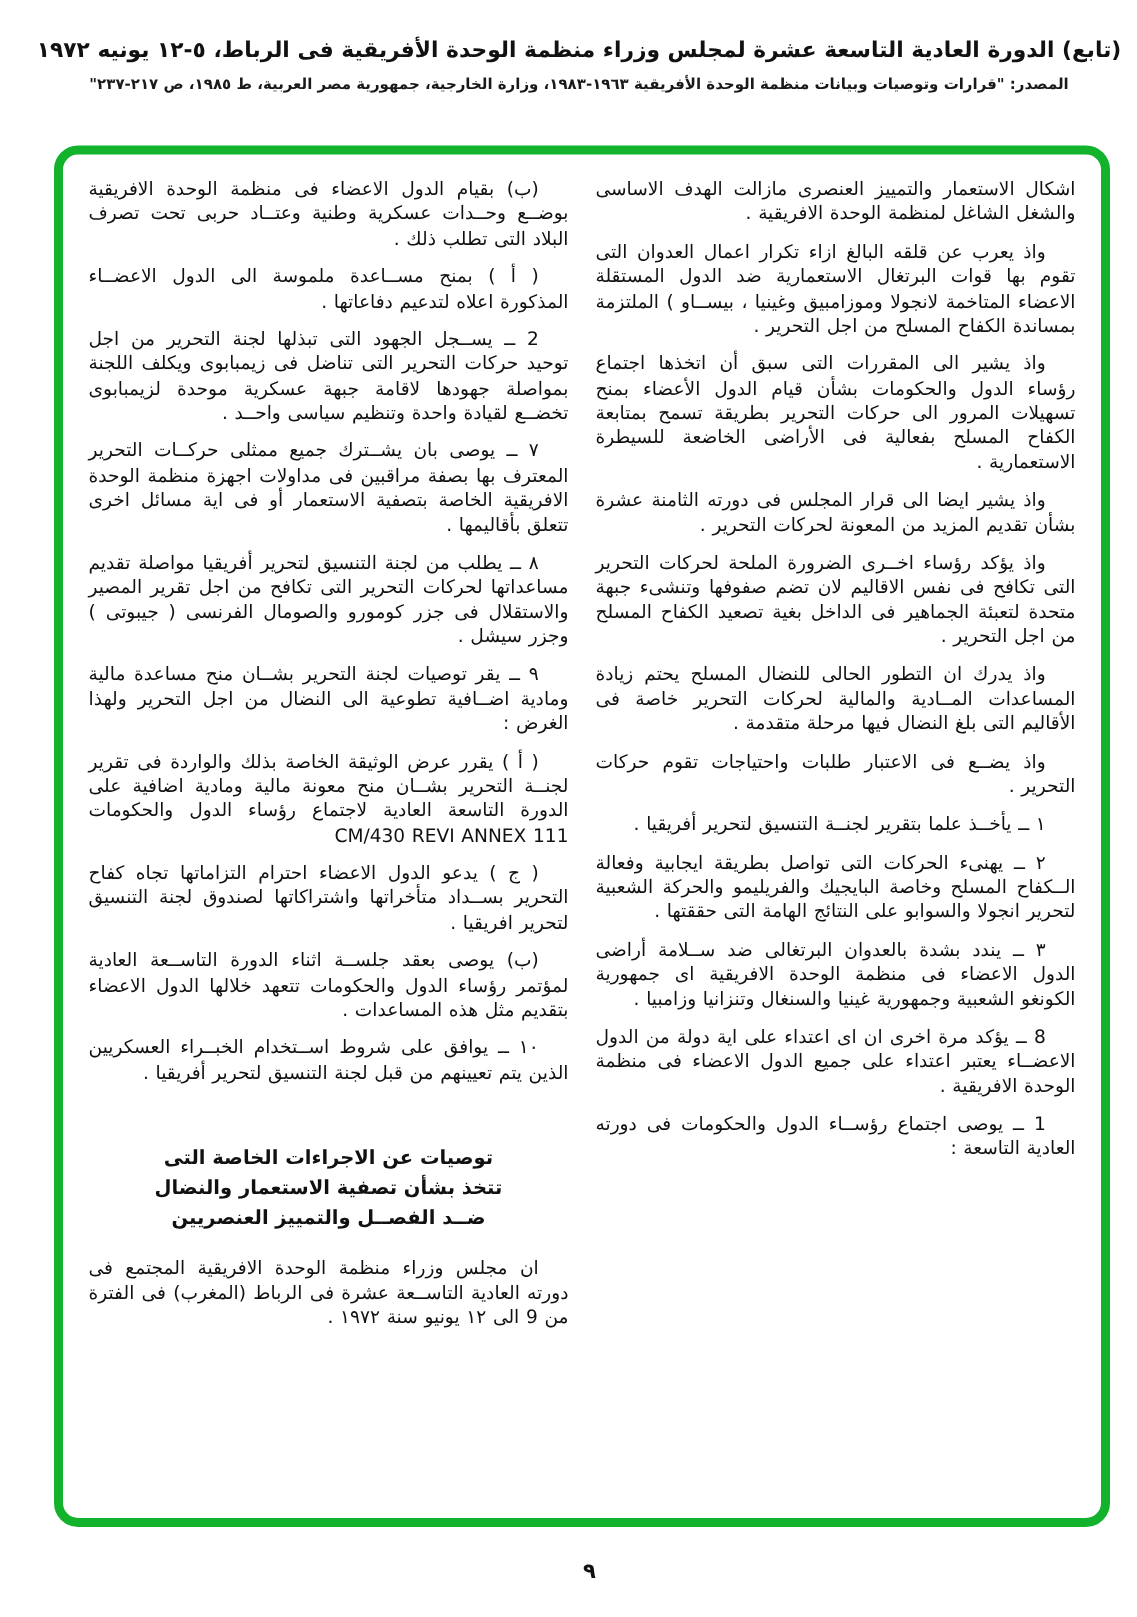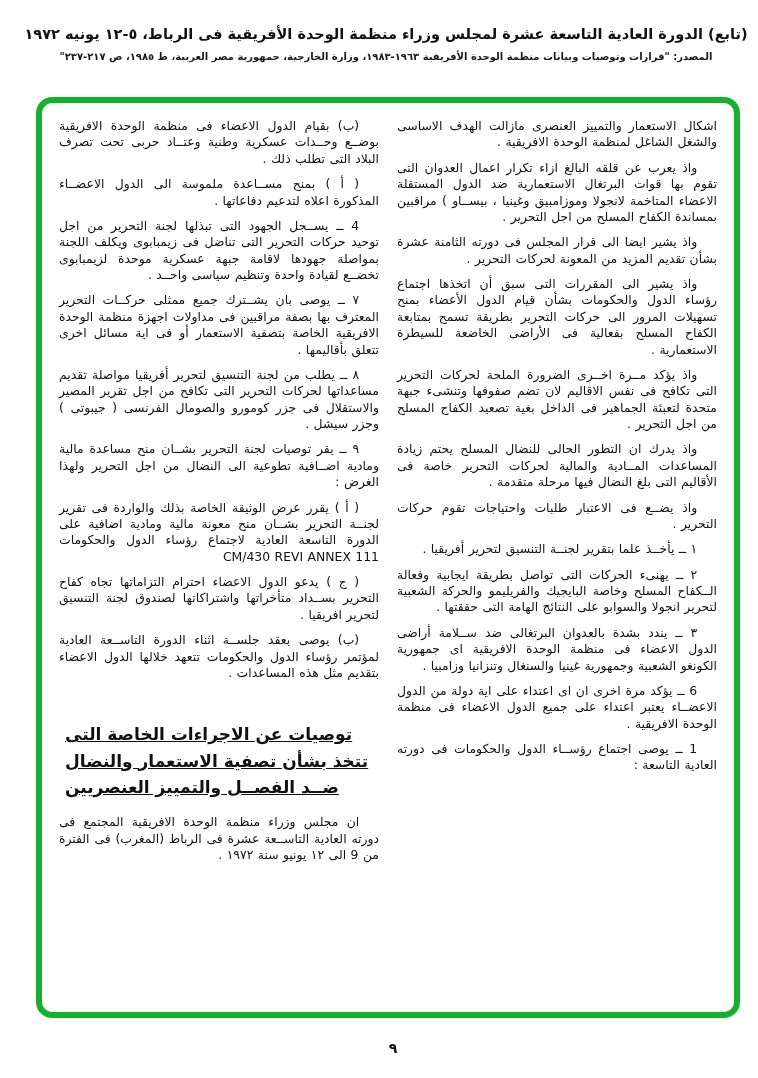--- a/index.html
+++ b/index.html
@@ -31,26 +31,25 @@
     font-size:12.4px;
     line-height:1.32;
     text-align:justify;
     text-indent:1.6em;
     word-spacing:0.5px;
   }
   .col p.no-indent{text-indent:0;}
   .col p.latin-ref{text-indent:1.6em;}
   .section-heading{
     font-weight:bold;
-    font-size:17px;
+    font-size:13px;
     line-height:1.55;
-    text-align:left;
+    text-align:center;
     white-space:pre-line;
     margin:40px 6px 14px 6px;
-    text-decoration:underline;
   }
   .closing{
     margin:0;
     font-size:12.4px;
     line-height:1.4;
     text-align:justify;
     text-indent:1.6em;
   }
   .page-number{
     position:absolute;bottom:22px;right:0;left:14px;
@@ -65,43 +64,44 @@
 
   <div class="page-header">
     <div class="doc-title">(تابع) الدورة العادية التاسعة عشرة لمجلس وزراء منظمة الوحدة الأفريقية فى الرباط، ٥‏-‏١٢ يونيه ١٩٧٢</div>
     <div class="doc-source">المصدر: "قرارات وتوصيات وبيانات منظمة الوحدة الأفريقية ١٩٦٣‏-‏١٩٨٣، وزارة الخارجية، جمهورية مصر العربية، ط ١٩٨٥، ص ٢١٧‏-‏٢٣٧"</div>
   </div>
 
   <div class="content-box" style="border-color: rgb(18, 178, 44);">
 
     <div class="col">
       <p class="no-indent">اشكال الاستعمار والتمييز العنصرى مازالت الهدف الاساسى والشغل الشاغل لمنظمة الوحدة الافريقية .</p>
-      <p>واذ يعرب عن قلقه البالغ ازاء تكرار اعمال العدوان التى تقوم بها قوات البرتغال الاستعمارية ضد الدول المستقلة الاعضاء المتاخمة لانجولا وموزامبيق وغينيا ، بيســاو ) مراقبين بمساندة الكفاح المسلح من اجل التحرير .</p>
+      <p>واذ يعرب عن قلقه البالغ ازاء تكرار اعمال العدوان التى تقوم بها قوات البرتغال الاستعمارية ضد الدول المستقلة الاعضاء المتاخمة لانجولا وموزامبيق وغينيا ، بيســاو ) الملتزمة بمساندة الكفاح المسلح من اجل التحرير .</p>
+      <p>واذ يشير الى المقررات التى سبق أن اتخذها اجتماع رؤساء الدول والحكومات بشأن قيام الدول الأعضاء بمنح تسهيلات المرور الى حركات التحرير بطريقة تسمح بمتابعة الكفاح المسلح بفعالية فى الأراضى الخاضعة للسيطرة الاستعمارية .</p>
       <p>واذ يشير ايضا الى قرار المجلس فى دورته الثامنة عشرة بشأن تقديم المزيد من المعونة لحركات التحرير .</p>
-      <p>واذ يشير الى المقررات التى سبق أن اتخذها اجتماع رؤساء الدول والحكومات بشأن قيام الدول الأعضاء بمنح تسهيلات المرور الى حركات التحرير بطريقة تسمح بمتابعة الكفاح المسلح بفعالية فى الأراضى الخاضعة للسيطرة الاستعمارية .</p>
-      <p>واذ يؤكد مــرة اخــرى الضرورة الملحة لحركات التحرير التى تكافح فى نفس الاقاليم لان تضم صفوفها وتنشىء جبهة متحدة لتعبئة الجماهير فى الداخل بغية تصعيد الكفاح المسلح من اجل التحرير .</p>
+      <p>واذ يؤكد رؤساء اخــرى الضرورة الملحة لحركات التحرير التى تكافح فى نفس الاقاليم لان تضم صفوفها وتنشىء جبهة متحدة لتعبئة الجماهير فى الداخل بغية تصعيد الكفاح المسلح من اجل التحرير .</p>
       <p>واذ يدرك ان التطور الحالى للنضال المسلح يحتم زيادة المساعدات المــادية والمالية لحركات التحرير خاصة فى الأقاليم التى بلغ النضال فيها مرحلة متقدمة .</p>
       <p>واذ يضــع فى الاعتبار طلبات واحتياجات تقوم حركات التحرير .</p>
       <p>١ ــ يأخــذ علما بتقرير لجنــة التنسيق لتحرير أفريقيا .</p>
       <p>٢ ــ يهنىء الحركات التى تواصل بطريقة ايجابية وفعالة الــكفاح المسلح وخاصة البايجيك والفريليمو والحركة الشعبية لتحرير انجولا والسوابو على النتائج الهامة التى حققتها .</p>
       <p>٣ ــ يندد بشدة بالعدوان البرتغالى ضد ســلامة أراضى الدول الاعضاء فى منظمة الوحدة الافريقية اى جمهورية الكونغو الشعبية وجمهورية غينيا والسنغال وتنزانيا وزامبيا .</p>
-      <p>6 ــ يؤكد مرة اخرى ان اى اعتداء على اية دولة من الدول الاعضــاء يعتبر اعتداء على جميع الدول الاعضاء فى منظمة الوحدة الافريقية .</p>
+      <p>8 ــ يؤكد مرة اخرى ان اى اعتداء على اية دولة من الدول الاعضــاء يعتبر اعتداء على جميع الدول الاعضاء فى منظمة الوحدة الافريقية .</p>
       <p>1 ــ يوصى اجتماع رؤســاء الدول والحكومات فى دورته العادية التاسعة :</p>
     </div>
 
     <div class="col">
       <p>(ب) بقيام الدول الاعضاء فى منظمة الوحدة الافريقية بوضــع وحــدات عسكرية وطنية وعتــاد حربى تحت تصرف البلاد التى تطلب ذلك .</p>
       <p>( أ ) بمنح مســاعدة ملموسة الى الدول الاعضــاء المذكورة اعلاه لتدعيم دفاعاتها .</p>
-      <p>4 ــ يســجل الجهود التى تبذلها لجنة التحرير من اجل توحيد حركات التحرير التى تناضل فى زيمبابوى ويكلف اللجنة بمواصلة جهودها لاقامة جبهة عسكرية موحدة لزيمبابوى تخضــع لقيادة واحدة وتنظيم سياسى واحــد .</p>
+      <p>2 ــ يســجل الجهود التى تبذلها لجنة التحرير من اجل توحيد حركات التحرير التى تناضل فى زيمبابوى ويكلف اللجنة بمواصلة جهودها لاقامة جبهة عسكرية موحدة لزيمبابوى تخضــع لقيادة واحدة وتنظيم سياسى واحــد .</p>
       <p>٧ ــ يوصى بان يشــترك جميع ممثلى حركــات التحرير المعترف بها بصفة مراقبين فى مداولات اجهزة منظمة الوحدة الافريقية الخاصة بتصفية الاستعمار أو فى اية مسائل اخرى تتعلق بأقاليمها .</p>
       <p>٨ ــ يطلب من لجنة التنسيق لتحرير أفريقيا مواصلة تقديم مساعداتها لحركات التحرير التى تكافح من اجل تقرير المصير والاستقلال فى جزر كومورو والصومال الفرنسى ( جيبوتى ) وجزر سيشل .</p>
       <p>٩ ــ يقر توصيات لجنة التحرير بشــان منح مساعدة مالية ومادية اضــافية تطوعية الى النضال من اجل التحرير ولهذا الغرض :</p>
       <p class="latin-ref">( أ ) يقرر عرض الوثيقة الخاصة بذلك والواردة فى تقرير لجنــة التحرير بشــان منح معونة مالية ومادية اضافية على الدورة التاسعة العادية لاجتماع رؤساء الدول والحكومات CM/430 REVI ANNEX 111</p>
       <p>( ج ) يدعو الدول الاعضاء احترام التزاماتها تجاه كفاح التحرير بســداد متأخراتها واشتراكاتها لصندوق لجنة التنسيق لتحرير افريقيا .</p>
       <p>(ب) يوصى بعقد جلســة اثناء الدورة التاســعة العادية لمؤتمر رؤساء الدول والحكومات تتعهد خلالها الدول الاعضاء بتقديم مثل هذه المساعدات .</p>
+      <p>١٠ ــ يوافق على شروط اســتخدام الخبــراء العسكريين الذين يتم تعيينهم من قبل لجنة التنسيق لتحرير أفريقيا .</p>
       <div class="section-heading">توصيات عن الاجراءات الخاصة التى
 تتخذ بشأن تصفية الاستعمار والنضال
 ضــد الفصــل والتمييز العنصريين</div>
       <p class="closing">ان مجلس وزراء منظمة الوحدة الافريقية المجتمع فى دورته العادية التاســعة عشرة فى الرباط (المغرب) فى الفترة من 9 الى ١٢ يونيو سنة ١٩٧٢ .</p>
     </div>
 
   </div>
 
   <div class="page-number">٩</div>
 

